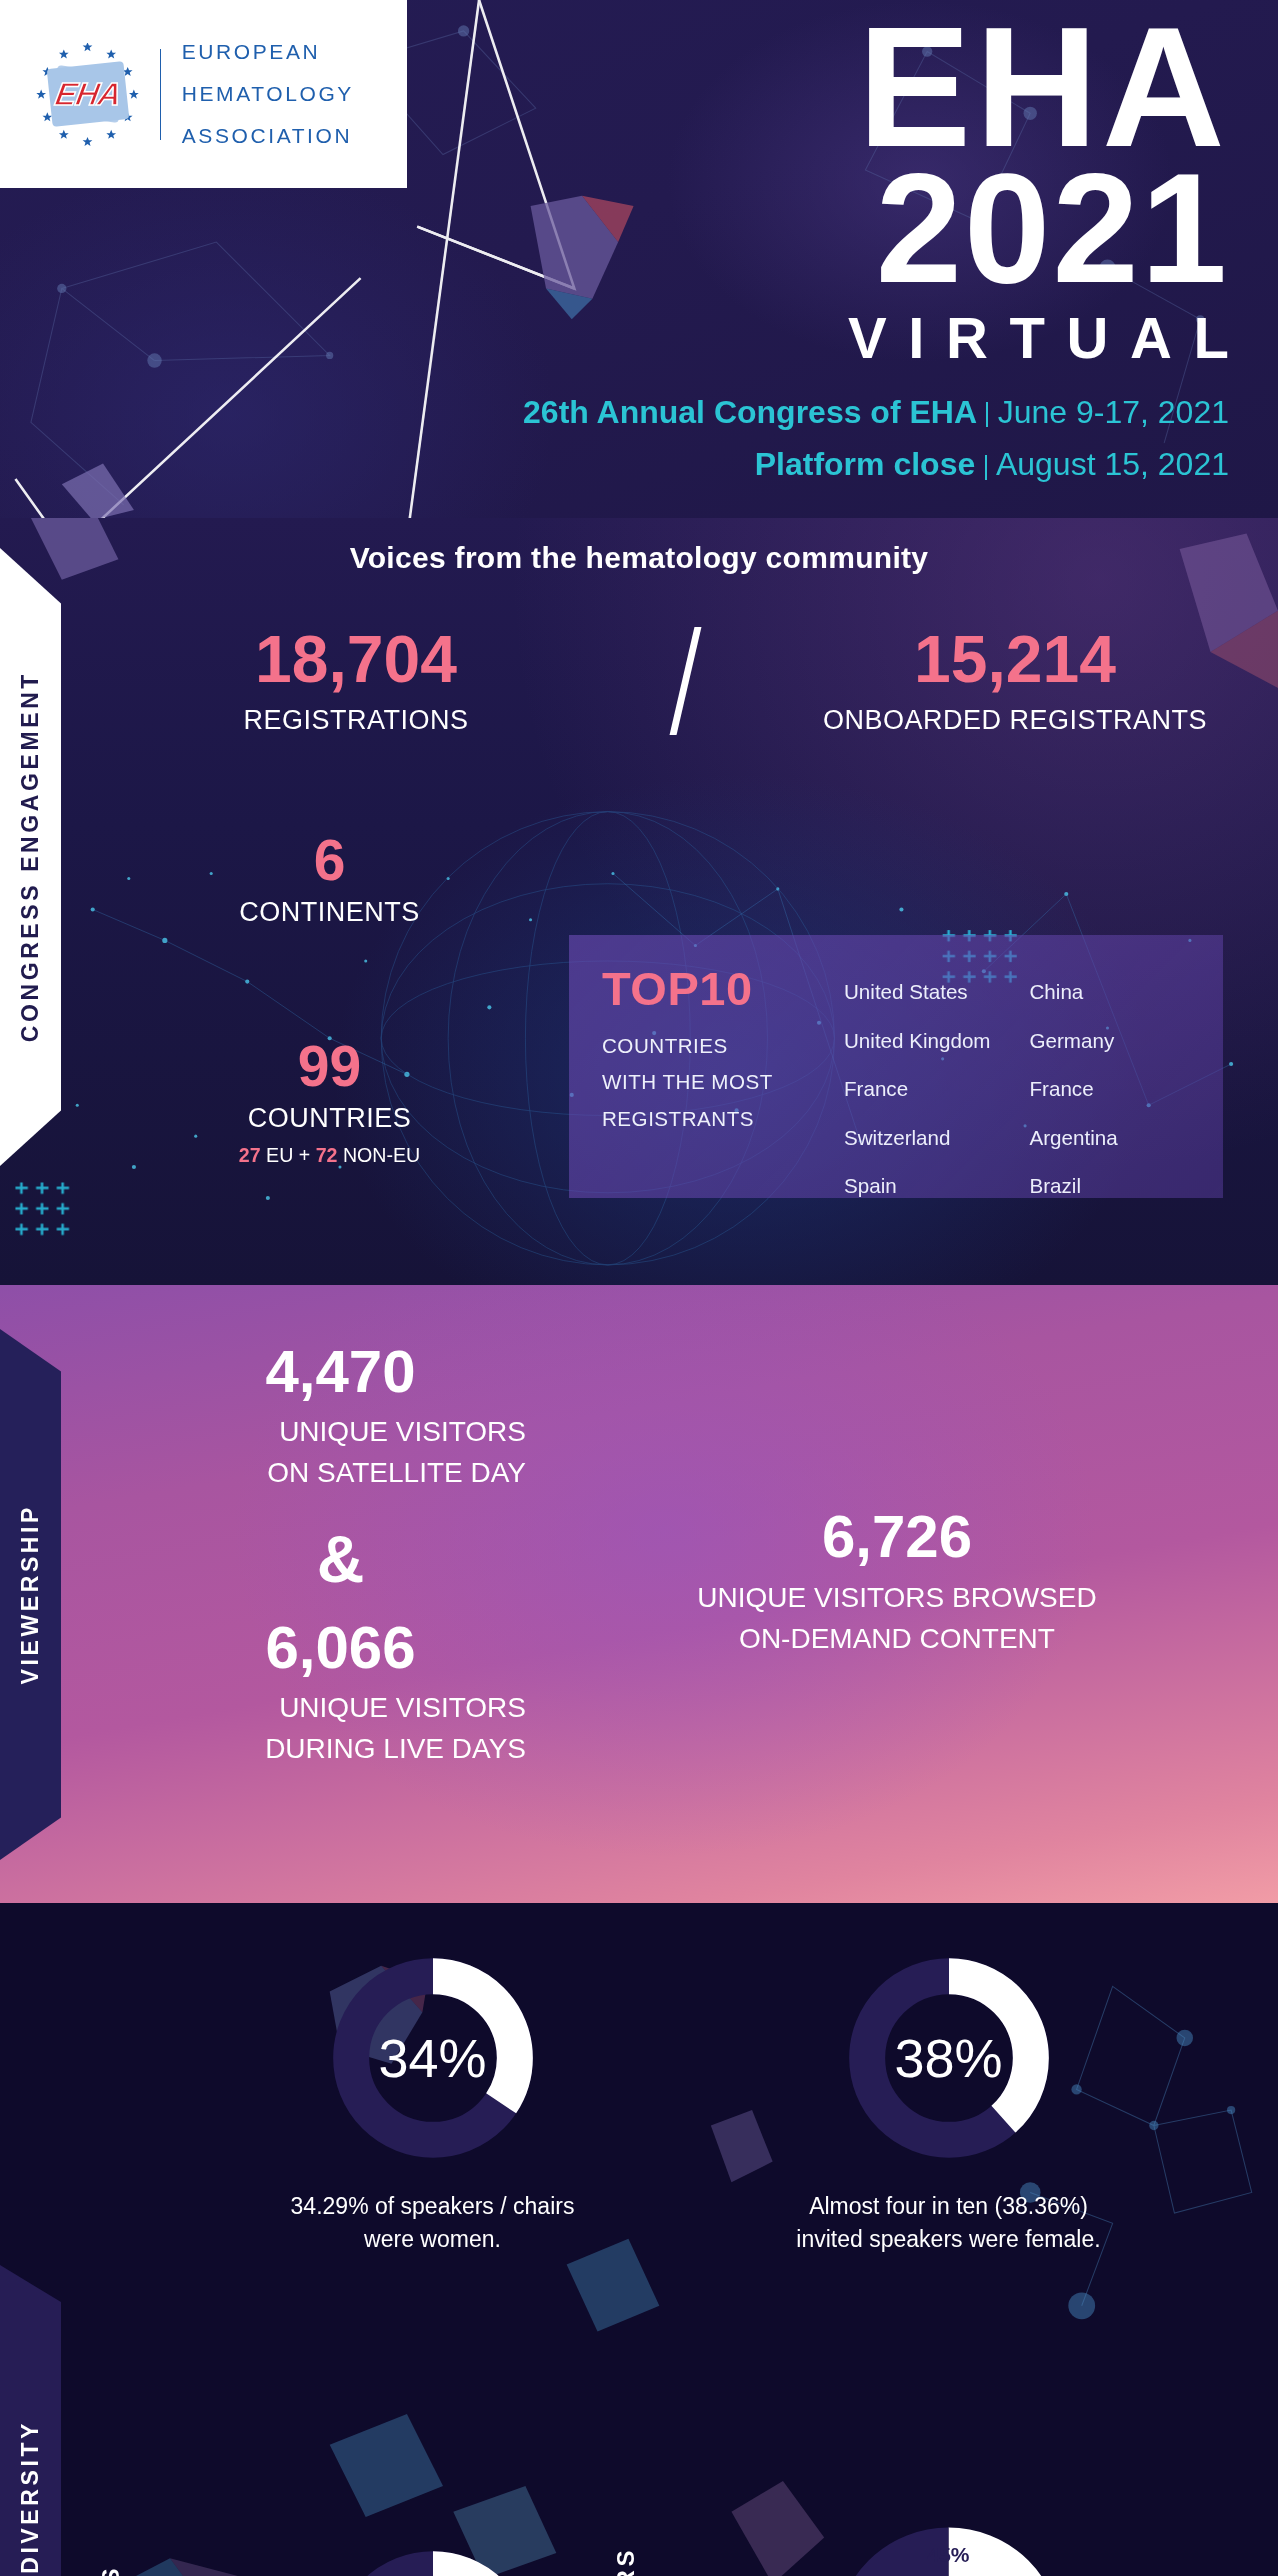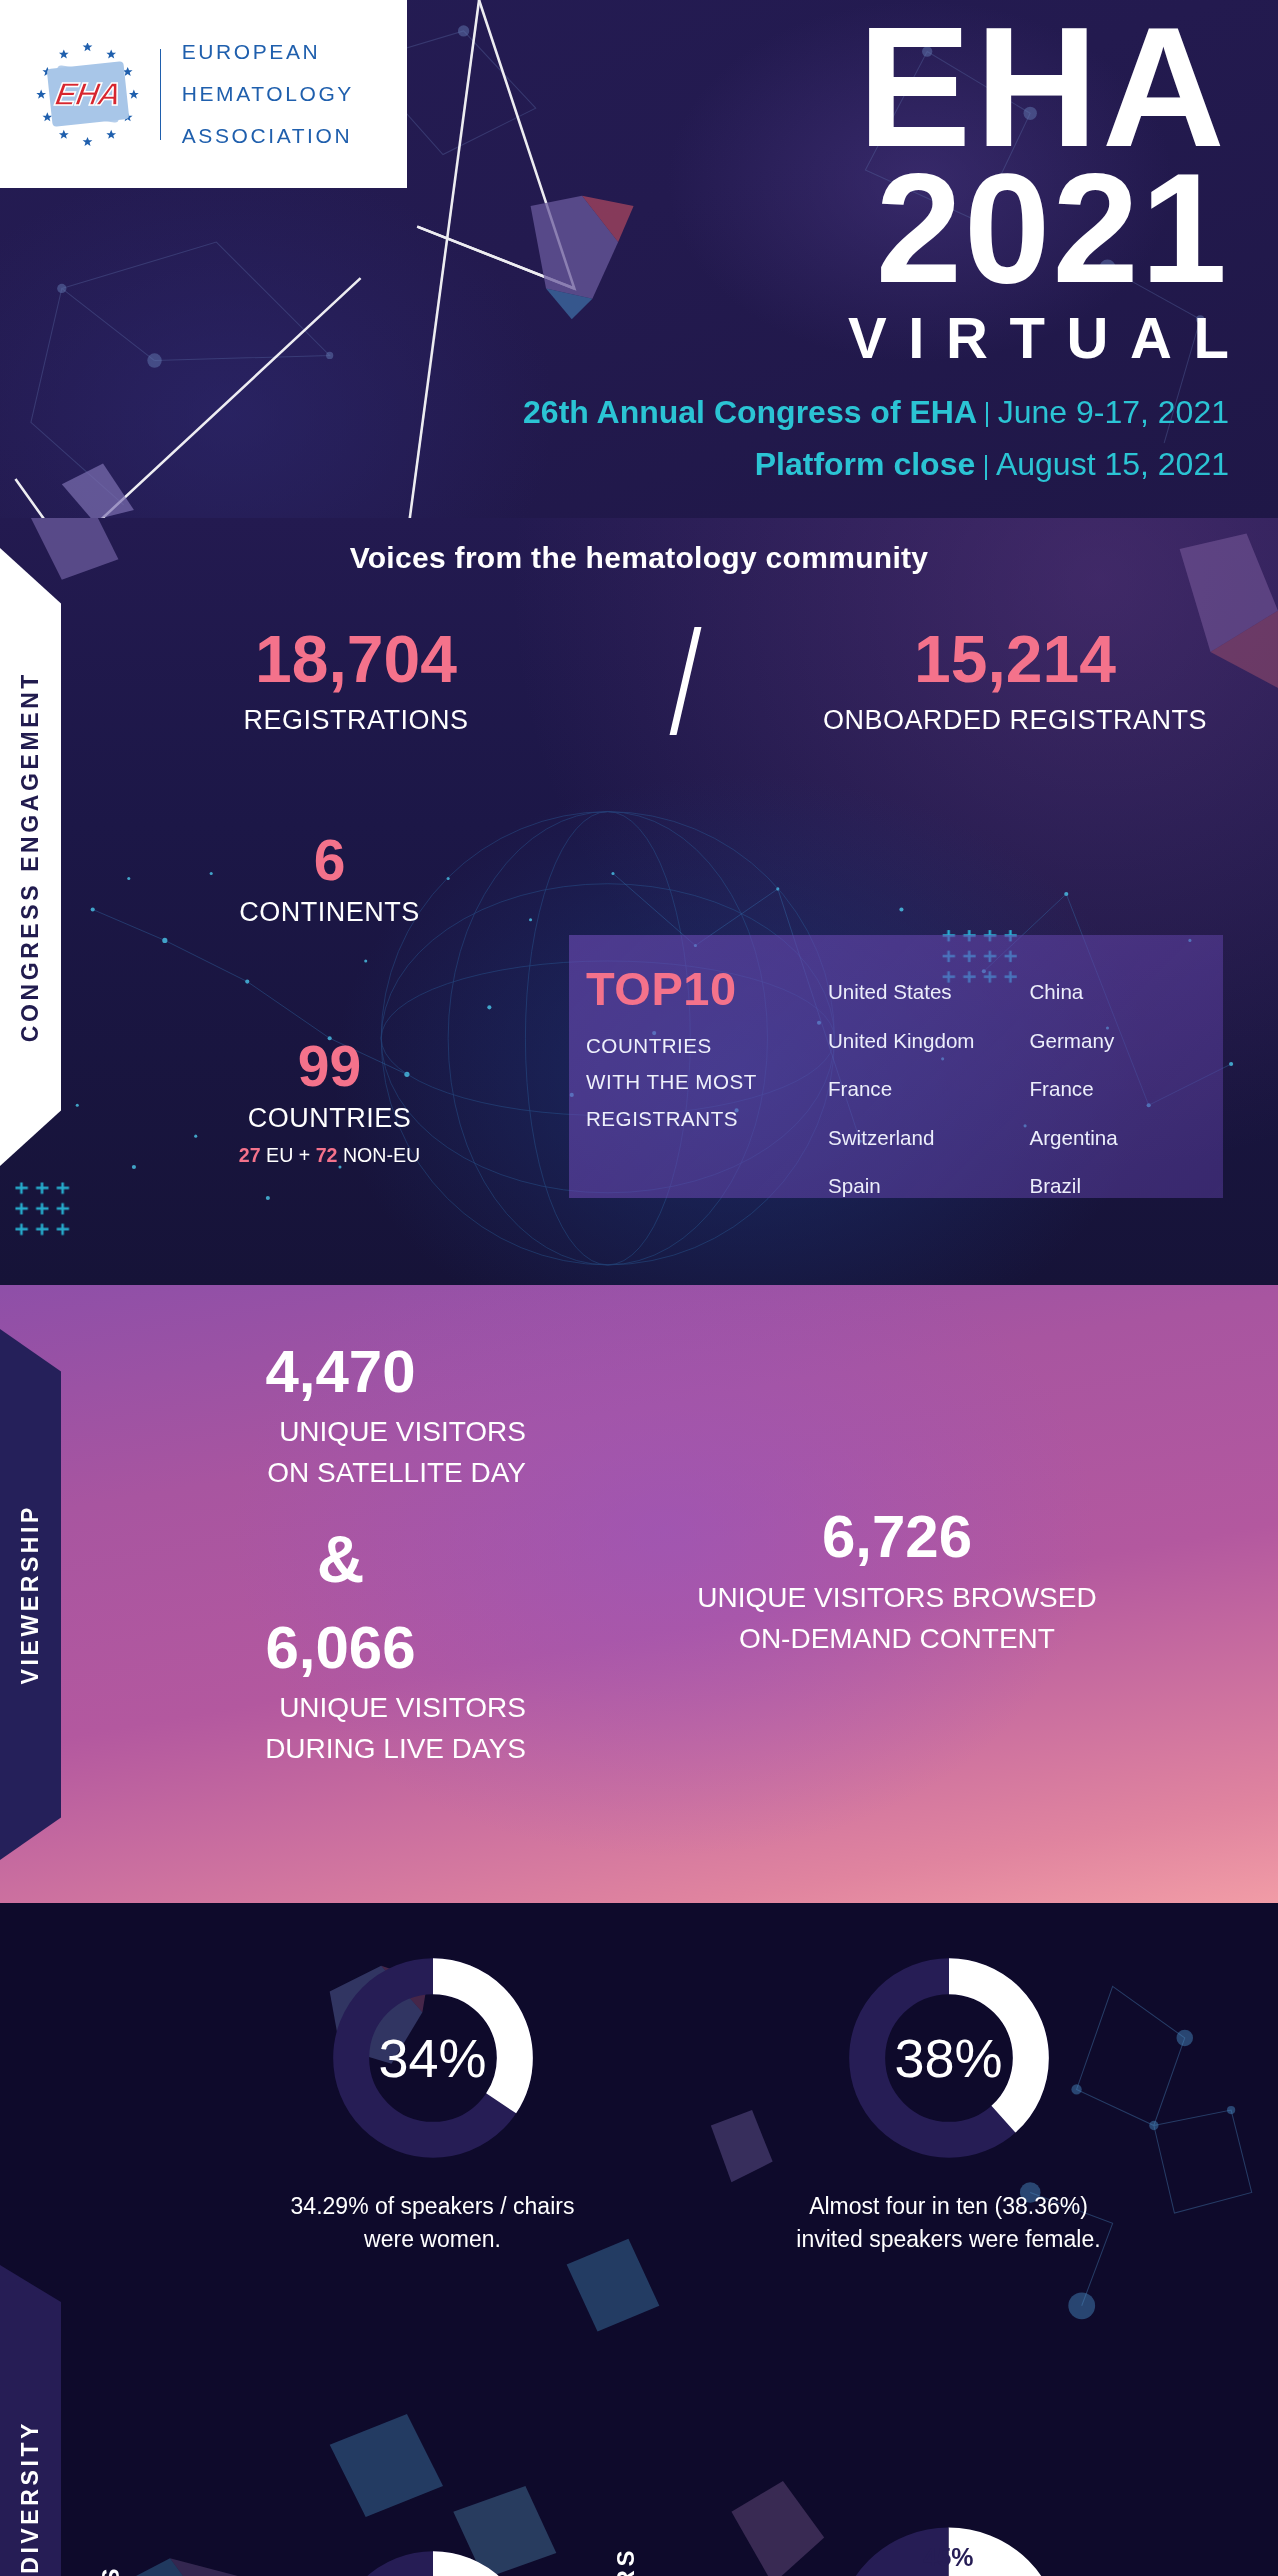--- a/index.html
+++ b/index.html
@@ -105,21 +105,21 @@
 
   #countries { position:absolute; top:520px; left:149px; width:361px; text-align:center; }
   #countries .num { font-size:57px; line-height:1; }
   #countries .lbl { font-size:27px; margin-top:8.2px; }
   #countries .split { font-size:19.6px; margin-top:10.3px; }
   #countries .split b { color:#f4728b; font-weight:700; }
 
   #top10 {
     position:absolute; left:569px; top:935px; width:654px; height:263px;
     background:linear-gradient(135deg, rgba(108,76,180,.62), rgba(90,62,160,.50));
-    display:flex; padding:30px 17px;
+    display:flex; padding:30px 33px;
   }
   #top10 .left { width:242px; }
   #top10 .t10 { font-size:47px; font-weight:800; color:#f4728b; letter-spacing:0.5px; line-height:1; }
   #top10 .sub { font-size:20.6px; line-height:1.78; margin-top:15.5px; letter-spacing:0.5px; color:#eef0fb; }
   #top10 .cols { display:flex; flex:1; gap:25px; padding-top:3.1px; }
   #top10 .cols ul { list-style:none; flex:1; }
   #top10 .cols li { font-size:20.6px; line-height:2.36; color:#eceefb; }
 
   
   #viewership {
@@ -151,21 +151,21 @@
   .donut { position:relative; margin:0 auto; }
   .donut .center {
     position:absolute; inset:0; display:flex; align-items:center; justify-content:center;
     font-size:54px; font-weight:400; color:#fff;
   }
   .cap { font-size:23px; line-height:1.45; color:#fff; margin-top:24px; }
   .sub-tab {
     position:absolute; width:46px; display:flex; align-items:center; justify-content:center;
   }
   .sub-tab .vlabel { font-size:24px; color:#fff; }
-  .slice-lbl { position:absolute; font-size:25px; font-weight:700; }
+  .slice-lbl { position:absolute; font-size:21px; font-weight:700; }
 </style>
 </head>
 <body>
 
 <div class="page">
 
   <section id="hero">
     <svg class="net" viewBox="0 0 2481 1005" preserveAspectRatio="none">
       <g stroke="#5d6fa8" stroke-width="2" fill="none" opacity=".35">
         <path d="M300 700 L120 560 L60 820 L240 980"></path>

